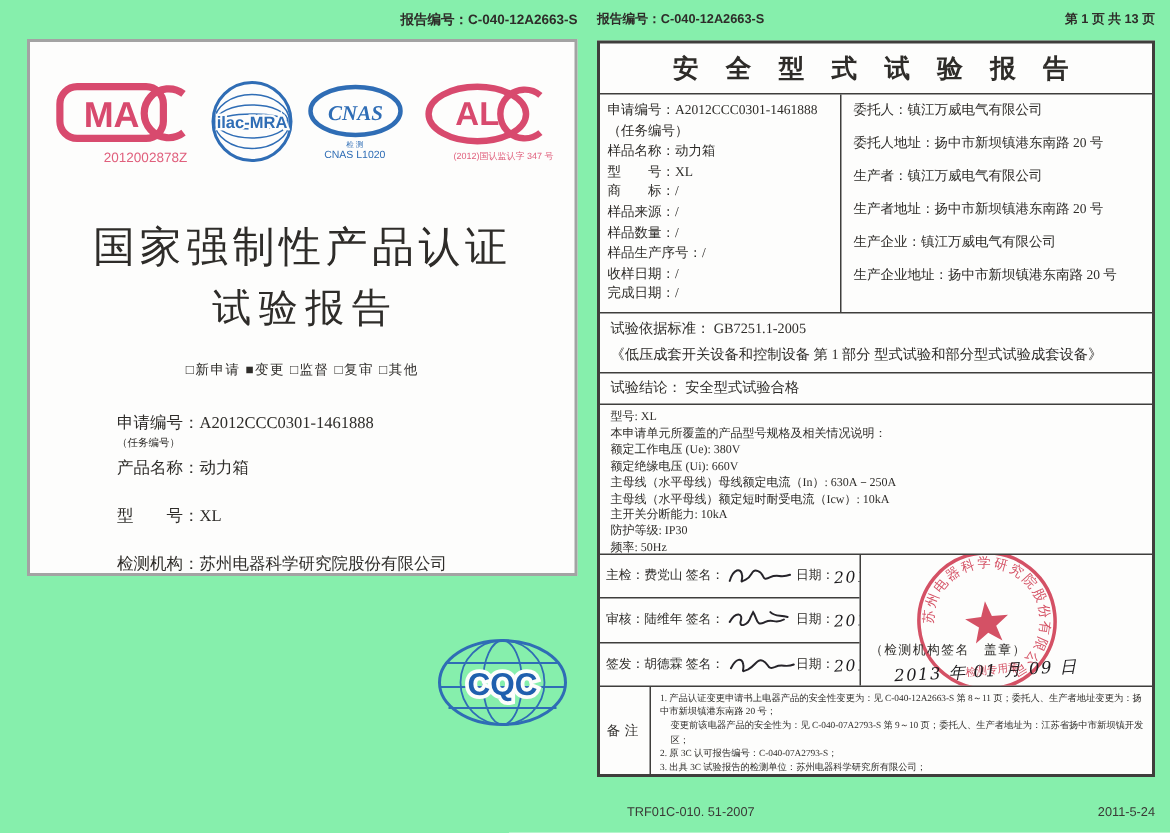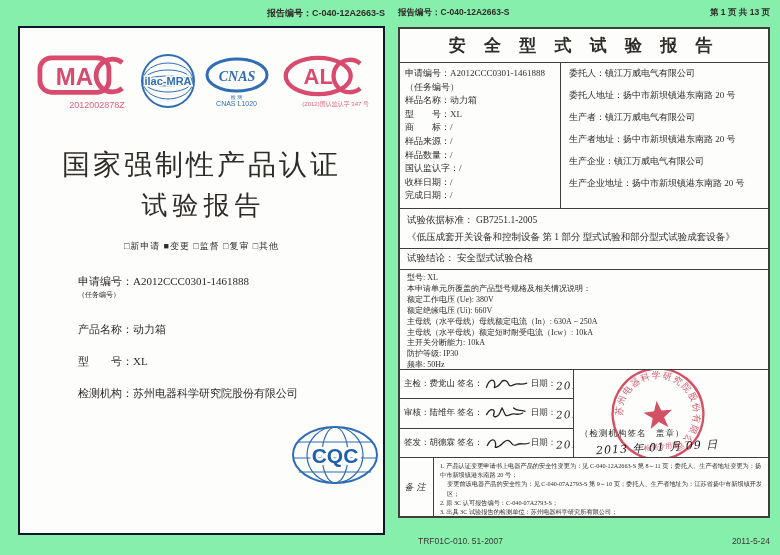--- a/index.html
+++ b/index.html
@@ -6,39 +6,39 @@
   html,body { width:780px; height:555px; }
   body {
     font-family: "Liberation Serif", "DejaVu Serif", serif;
     background:#ffffff; color:#2e2c29; overflow:hidden;
   }
   .canvas { position:relative; width:780px; height:555px; background:#86efac; }
 
   
   .lp-header { position:absolute; top:7px; left:18px; width:367px; text-align:right;
                font-size:9px; font-weight:bold; font-family:"Liberation Sans",sans-serif; }
-  .left-page { position:absolute; top:26px; left:18px; width:367px; height:509px;
-               border:2px solid #0f172a; background:#fdfdfc; }
+  .left-page { position:absolute; top:26px; left:18px; width:367px; height:358px;
+               border:2px solid #a3a3a3; background:#fdfdfc; }
   .logos-row { position:absolute; top:14px; left:16px; right:14px; height:78px;
                display:flex; align-items:center; justify-content:space-between; }
   .logo-block { display:flex; flex-direction:column; align-items:center; }
   .logo-code-red { color:#e0607d; font-size:9px; font-family:"Liberation Sans",sans-serif; margin-top:1px;margin-left:26px; }
   .logo-code-red.tiny { font-size:6px; letter-spacing:0; }
   .logo-code-blue { color:#2f6db5; font-size:7px; font-family:"Liberation Sans",sans-serif; }
   .logo-sub-blue { color:#2f6db5; font-size:5px; font-family:"Liberation Sans",sans-serif; }
   .lp-title1 { position:absolute; top:118px; left:0; right:0; text-align:center;
                font-size:28px; letter-spacing:3px; }
   .lp-title2 { position:absolute; top:160px; left:4px; right:0; text-align:center;
                font-size:26px; letter-spacing:5px; }
   .lp-checkboxes { position:absolute; top:212px; left:0; right:0; text-align:center;
                font-size:9px; letter-spacing:1px; }
   .lp-fields { position:absolute; top:246px; left:58px; right:20px; font-size:11px; }
   .lp-field-main { margin-top:0; }
   .lp-field-small { font-size:7px; margin-top:1px; }
-  .lp-field-gap1 { margin-top:22px; }
+  .lp-field-gap1 { margin-top:4px; }
   .lp-field-gap2 { margin-top:17px; }
   .cqc-wrap { position:absolute; top:396px; left:0; right:4px; display:flex; justify-content:flex-end; }
 
   
   .rp-header { position:absolute; top:7px; left:398px; width:372px;
                display:flex; justify-content:space-between;
                font-size:8.5px; font-weight:bold; font-family:"Liberation Sans",sans-serif; }
   .rp-table { position:absolute; top:27px; left:398px; width:372px; height:491px;
               border:2px solid #3f3e3c; background:#fdfdfc;
               display:flex; flex-direction:column; }
@@ -58,21 +58,21 @@
   .sign-row { flex:1; display:flex; align-items:center; padding:0 4px;
               font-size:8.5px; border-bottom:1px solid #3f3e3c; white-space:nowrap; overflow:hidden; }
   .sign-row:last-child { border-bottom:none; }
   .sign-row svg { margin:0 1px; flex:none; }
   .sign-seal { flex:1; position:relative; overflow:hidden; }
   .seal-svg { position:absolute; top:-8px; left:32px; opacity:.88; transform:rotate(-6deg); }
   .seal-caption { position:absolute; bottom:17px; left:6px; font-size:8.5px; letter-spacing:1px; }
   .seal-date { position:absolute; bottom:2px; left:22px; }
   .row-notes { flex:1; display:flex; overflow:hidden; }
   .notes-label { width:34px; border-right:1px solid #3f3e3c; display:flex;
-                 align-items:center; justify-content:center; font-size:9px; letter-spacing:3px;font-style:italic; }
+                 align-items:center; justify-content:center; font-size:9px; letter-spacing:3px; }
   .notes-body { flex:1; padding:3px 5px 0 6px; font-size:6.2px; line-height:9.2px; overflow:hidden; }
   .notes-body .n-indent { padding-left:7px; }
   .rp-footer { position:absolute; top:536px; left:398px; width:372px;
                display:flex; justify-content:space-between;
                font-size:8.5px; font-family:"Liberation Sans",sans-serif; color:#3a3936; }
 
   .hand { display:inline-block; font-style:italic; transform:rotate(-3deg);
           font-size:10.5px; letter-spacing:1px; color:#1d1c1e;
           font-family:"DejaVu Serif", serif; }
   .hand.big { font-size:11px; }
@@ -162,21 +162,21 @@
 
     <div class="row-info r-border">
       <div class="info-left">
         <div>申请编号：A2012CCC0301-1461888</div>
         <div>（任务编号）</div>
         <div>样品名称：动力箱</div>
         <div>型　　号：XL</div>
         <div>商　　标：/</div>
         <div>样品来源：/</div>
         <div>样品数量：/</div>
-        <div>国认监认字：/</div>
+        <div>样品生产序号：/</div>
         <div>收样日期：/</div>
         <div>完成日期：/</div>
       </div>
       <div class="info-right">
         <div>委托人：镇江万威电气有限公司</div>
         <div>委托人地址：扬中市新坝镇港东南路 20 号</div>
         <div>生产者：镇江万威电气有限公司</div>
         <div>生产者地址：扬中市新坝镇港东南路 20 号</div>
         <div>生产企业：镇江万威电气有限公司</div>
         <div>生产企业地址：扬中市新坝镇港东南路 20 号</div>

